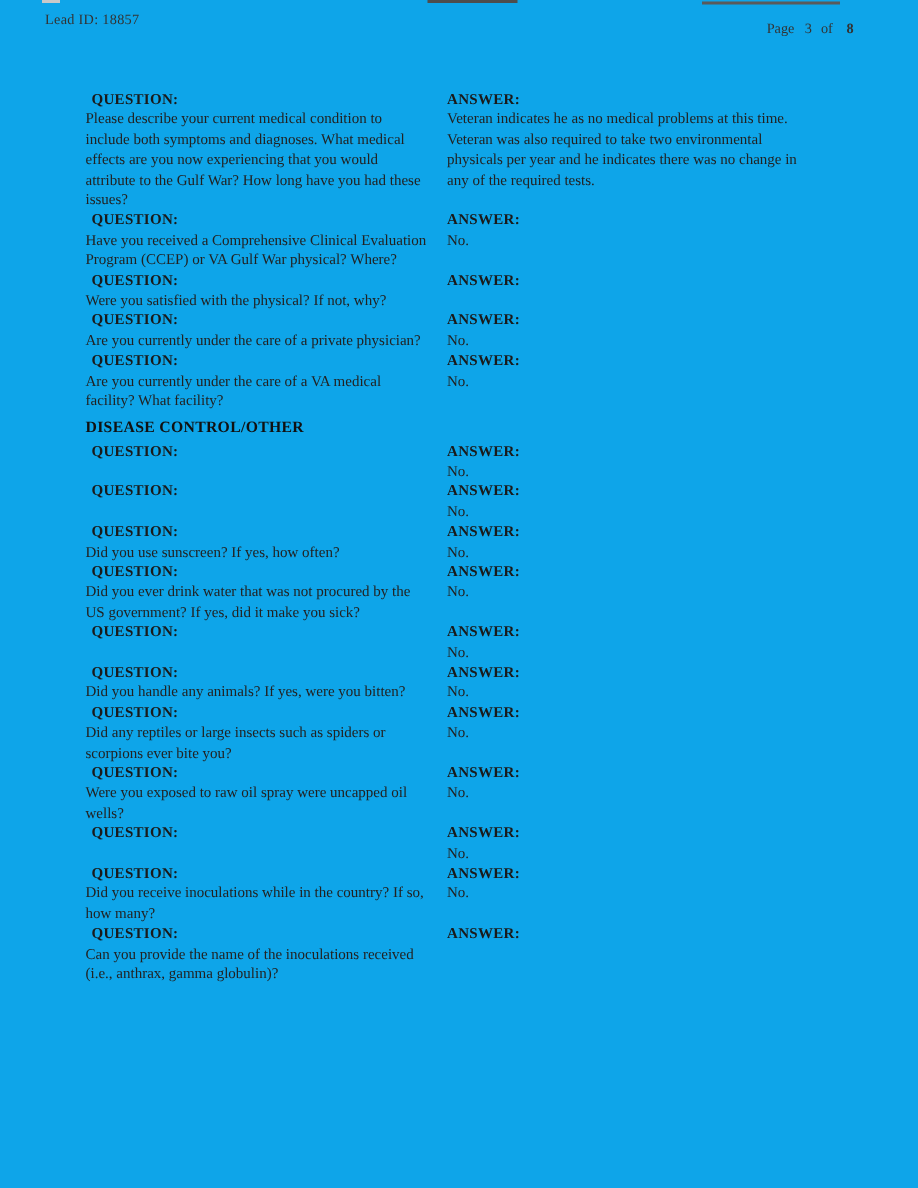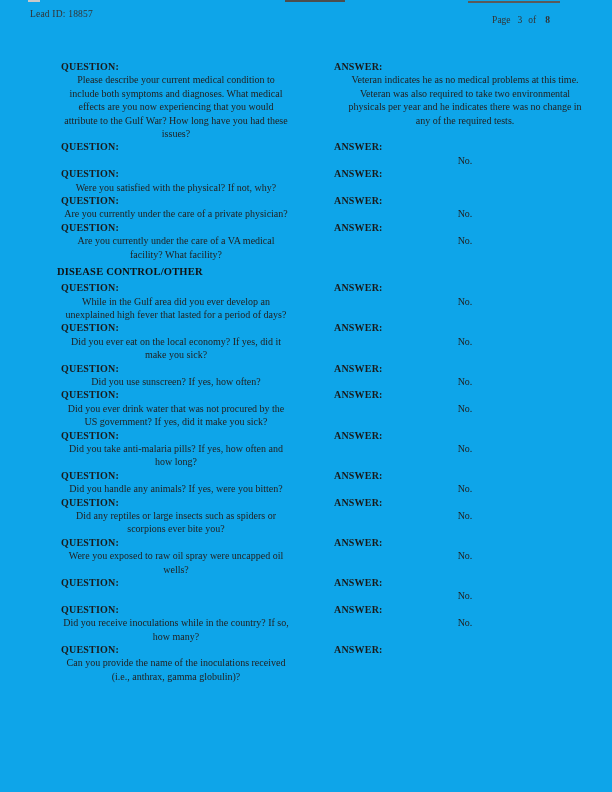--- a/index.html
+++ b/index.html
@@ -14,48 +14,48 @@
   }
   .artifact { position:absolute; }
   .a1 { left:285px; top:0; width:60px; height:2px; background:#4d4d4d; }
   .a2 { left:468px; top:1px; width:92px; height:2px; background:#5a5a5a; }
   .a3 { left:28px;  top:0; width:12px; height:2px; background:#c9c9c9; }
   .hdr-lead {
     position:absolute; left:30px; top:9px;
     font-size:9.5px; color:#333; letter-spacing:0.2px;
   }
   .hdr-page {
-    position:absolute; right:62px; top:15px;
+    position:absolute; right:43px; top:15px;
     font-size:9.5px; color:#333;
   }
   .hdr-page span { display:inline-block; }
   .pg-label { margin-right:7px; }
   .pg-num   { margin-right:6px; }
   .pg-of    { margin-right:9px; }
   .pg-total { font-weight:bold; }
   .content {
     position:absolute; left:57px; top:60px; width:510px;
   }
   .sec-title {
     font-size:10.5px; font-weight:bold; color:#111;
     letter-spacing:0.2px; line-height:14px;
     margin:4px 0 2px 0;
   }
   .content > .sec-title:first-child { margin-top:0; }
   .row { display:flex; align-items:flex-start; }
   .qcol { width:238px; flex:none; }
-  .acol { flex:1; min-width:0;margin-left:36px; }
+  .acol { flex:1; min-width:0; }
   .lbl {
     font-weight:bold; font-size:10px; line-height:13.4px;
     padding-left:4px; color:#1a1a1a; letter-spacing:0.2px;
   }
   .acol .lbl { padding-left:3px; }
   .txt {
     font-size:10px; line-height:13.4px;
-    white-space:pre-line; color:#222;text-align:center;
+    white-space:pre-line; color:#222;
   }
   .acol .txt { padding-left:3px; width:262px; }
 </style>
 </head>
 <body>
 
 <div class="page">
 
   <div class="artifact a1"></div>
   <div class="artifact a2"></div>
@@ -84,20 +84,22 @@
         <div class="txt">Veteran indicates he as no medical problems at this time.
 Veteran was also required to take two environmental
 physicals per year and he indicates there was no change in
 any of the required tests.</div>
       </div>
     </div>
 
     <div class="row">
       <div class="qcol">
         <div class="lbl">QUESTION:</div>
+        <div class="txt">Have you received a Comprehensive Clinical Evaluation
+Program (CCEP) or VA Gulf War physical?  Where?</div>
       </div>
       <div class="acol">
         <div class="lbl">ANSWER:</div>
         <div class="txt">No.</div>
       </div>
     </div>
 
     <div class="row">
       <div class="qcol">
         <div class="lbl">QUESTION:</div>
@@ -130,34 +132,30 @@
         <div class="lbl">ANSWER:</div>
         <div class="txt">No.</div>
       </div>
     </div>
 
     <div class="sec-title">DISEASE CONTROL/OTHER</div>
 
     <div class="row">
       <div class="qcol">
         <div class="lbl">QUESTION:</div>
-        <div class="txt">While in the Gulf area did you ever develop an
-unexplained high fever that lasted for a period of days?</div>
-      </div>
-      <div class="acol">
-        <div class="lbl">ANSWER:</div>
-        <div class="txt">No.</div>
-      </div>
-    </div>
-
-    <div class="row">
-      <div class="qcol">
-        <div class="lbl">QUESTION:</div>
-        <div class="txt">Did you ever eat on the local economy?  If yes, did it
-make you sick?</div>
+      </div>
+      <div class="acol">
+        <div class="lbl">ANSWER:</div>
+        <div class="txt">No.</div>
+      </div>
+    </div>
+
+    <div class="row">
+      <div class="qcol">
+        <div class="lbl">QUESTION:</div>
       </div>
       <div class="acol">
         <div class="lbl">ANSWER:</div>
         <div class="txt">No.</div>
       </div>
     </div>
 
     <div class="row">
       <div class="qcol">
         <div class="lbl">QUESTION:</div>
@@ -177,22 +175,20 @@
       </div>
       <div class="acol">
         <div class="lbl">ANSWER:</div>
         <div class="txt">No.</div>
       </div>
     </div>
 
     <div class="row">
       <div class="qcol">
         <div class="lbl">QUESTION:</div>
-        <div class="txt">Did you take anti-malaria pills?  If yes, how often and
-how long?</div>
       </div>
       <div class="acol">
         <div class="lbl">ANSWER:</div>
         <div class="txt">No.</div>
       </div>
     </div>
 
     <div class="row">
       <div class="qcol">
         <div class="lbl">QUESTION:</div>

